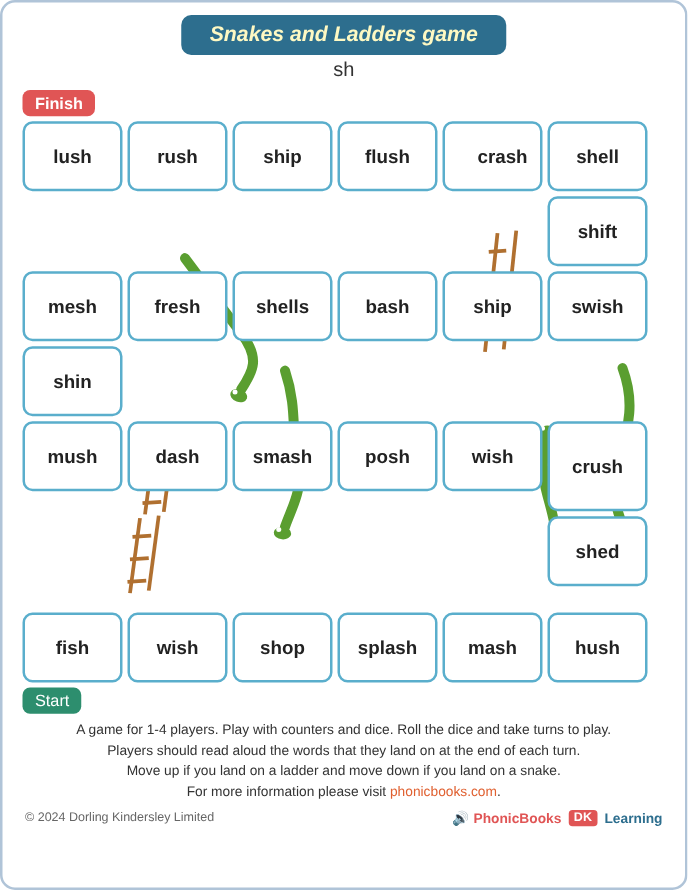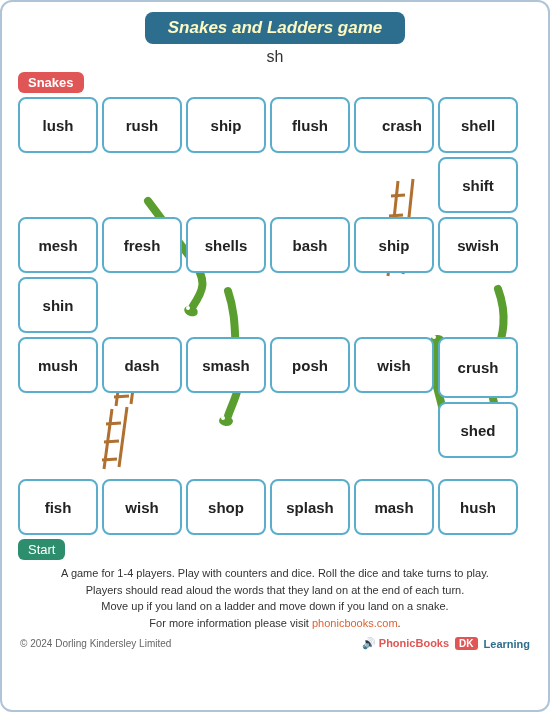--- a/index.html
+++ b/index.html
@@ -133,21 +133,21 @@
       font-weight: bold;
       font-size: 11px;
     }
   </style>
 </head>
 <body>
 
 <div class="page">
   <div class="title-box">Snakes and Ladders game</div>
   <div class="subtitle">sh</div>
-  <div class="finish-btn">Snakes</div>
+  <div class="finish-btn">Finish</div>
 
   <div class="board-area">
 
     <svg class="decorations" viewBox="0 0 514 310" xmlns="http://www.w3.org/2000/svg">
 
       <path d="M 130 40 C 145 60, 160 80, 175 100 C 190 120, 185 130, 175 145" stroke="#5a9e30" stroke-width="8" fill="none" stroke-linecap="round"></path>
 
       <ellipse cx="173" cy="150" rx="7" ry="5" fill="#5a9e30" transform="rotate(20,173,150)"></ellipse>
       <circle cx="170" cy="147" r="2" fill="#fff"></circle>
 
@@ -220,21 +220,21 @@
         <div class="cell empty" style="width:80px;height:56px;"></div>
         <div class="cell empty" style="width:80px;height:56px;"></div>
       </div>
 
       <div style="display:flex; gap:4px; margin-bottom:4px;">
         <div class="cell" style="width:80px;height:56px;">mush</div>
         <div class="cell" style="width:80px;height:56px;">dash</div>
         <div class="cell" style="width:80px;height:56px;">smash</div>
         <div class="cell" style="width:80px;height:56px;">posh</div>
         <div class="cell" style="width:80px;height:56px;">wish</div>
-        <div class="cell" style="width:80px;height:61px;">crush</div>
+        <div class="cell" style="width:80px;height:72px;">crush</div>
       </div>
 
       <div style="display:flex; gap:4px; margin-bottom:4px;">
         <div class="cell empty" style="width:80px;height:56px;"></div>
         <div class="cell empty" style="width:80px;height:56px;"></div>
         <div class="cell empty" style="width:80px;height:56px;"></div>
         <div class="cell empty" style="width:80px;height:56px;"></div>
         <div class="cell empty" style="width:80px;height:56px;"></div>
         <div class="cell" style="width:80px;height:56px;">shed</div>
       </div>

